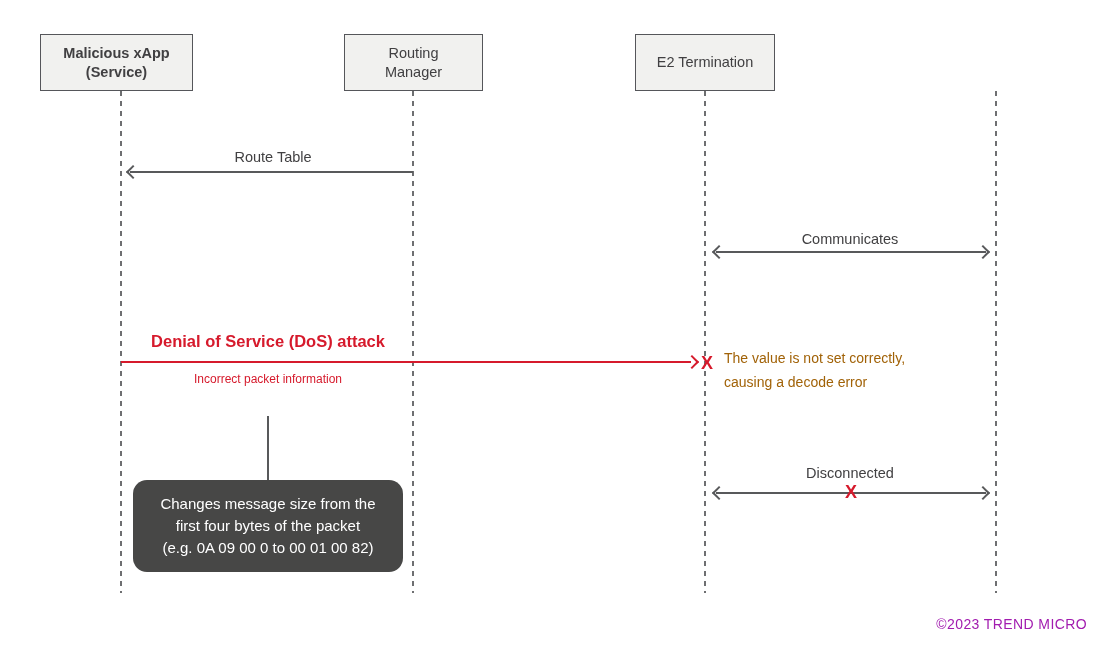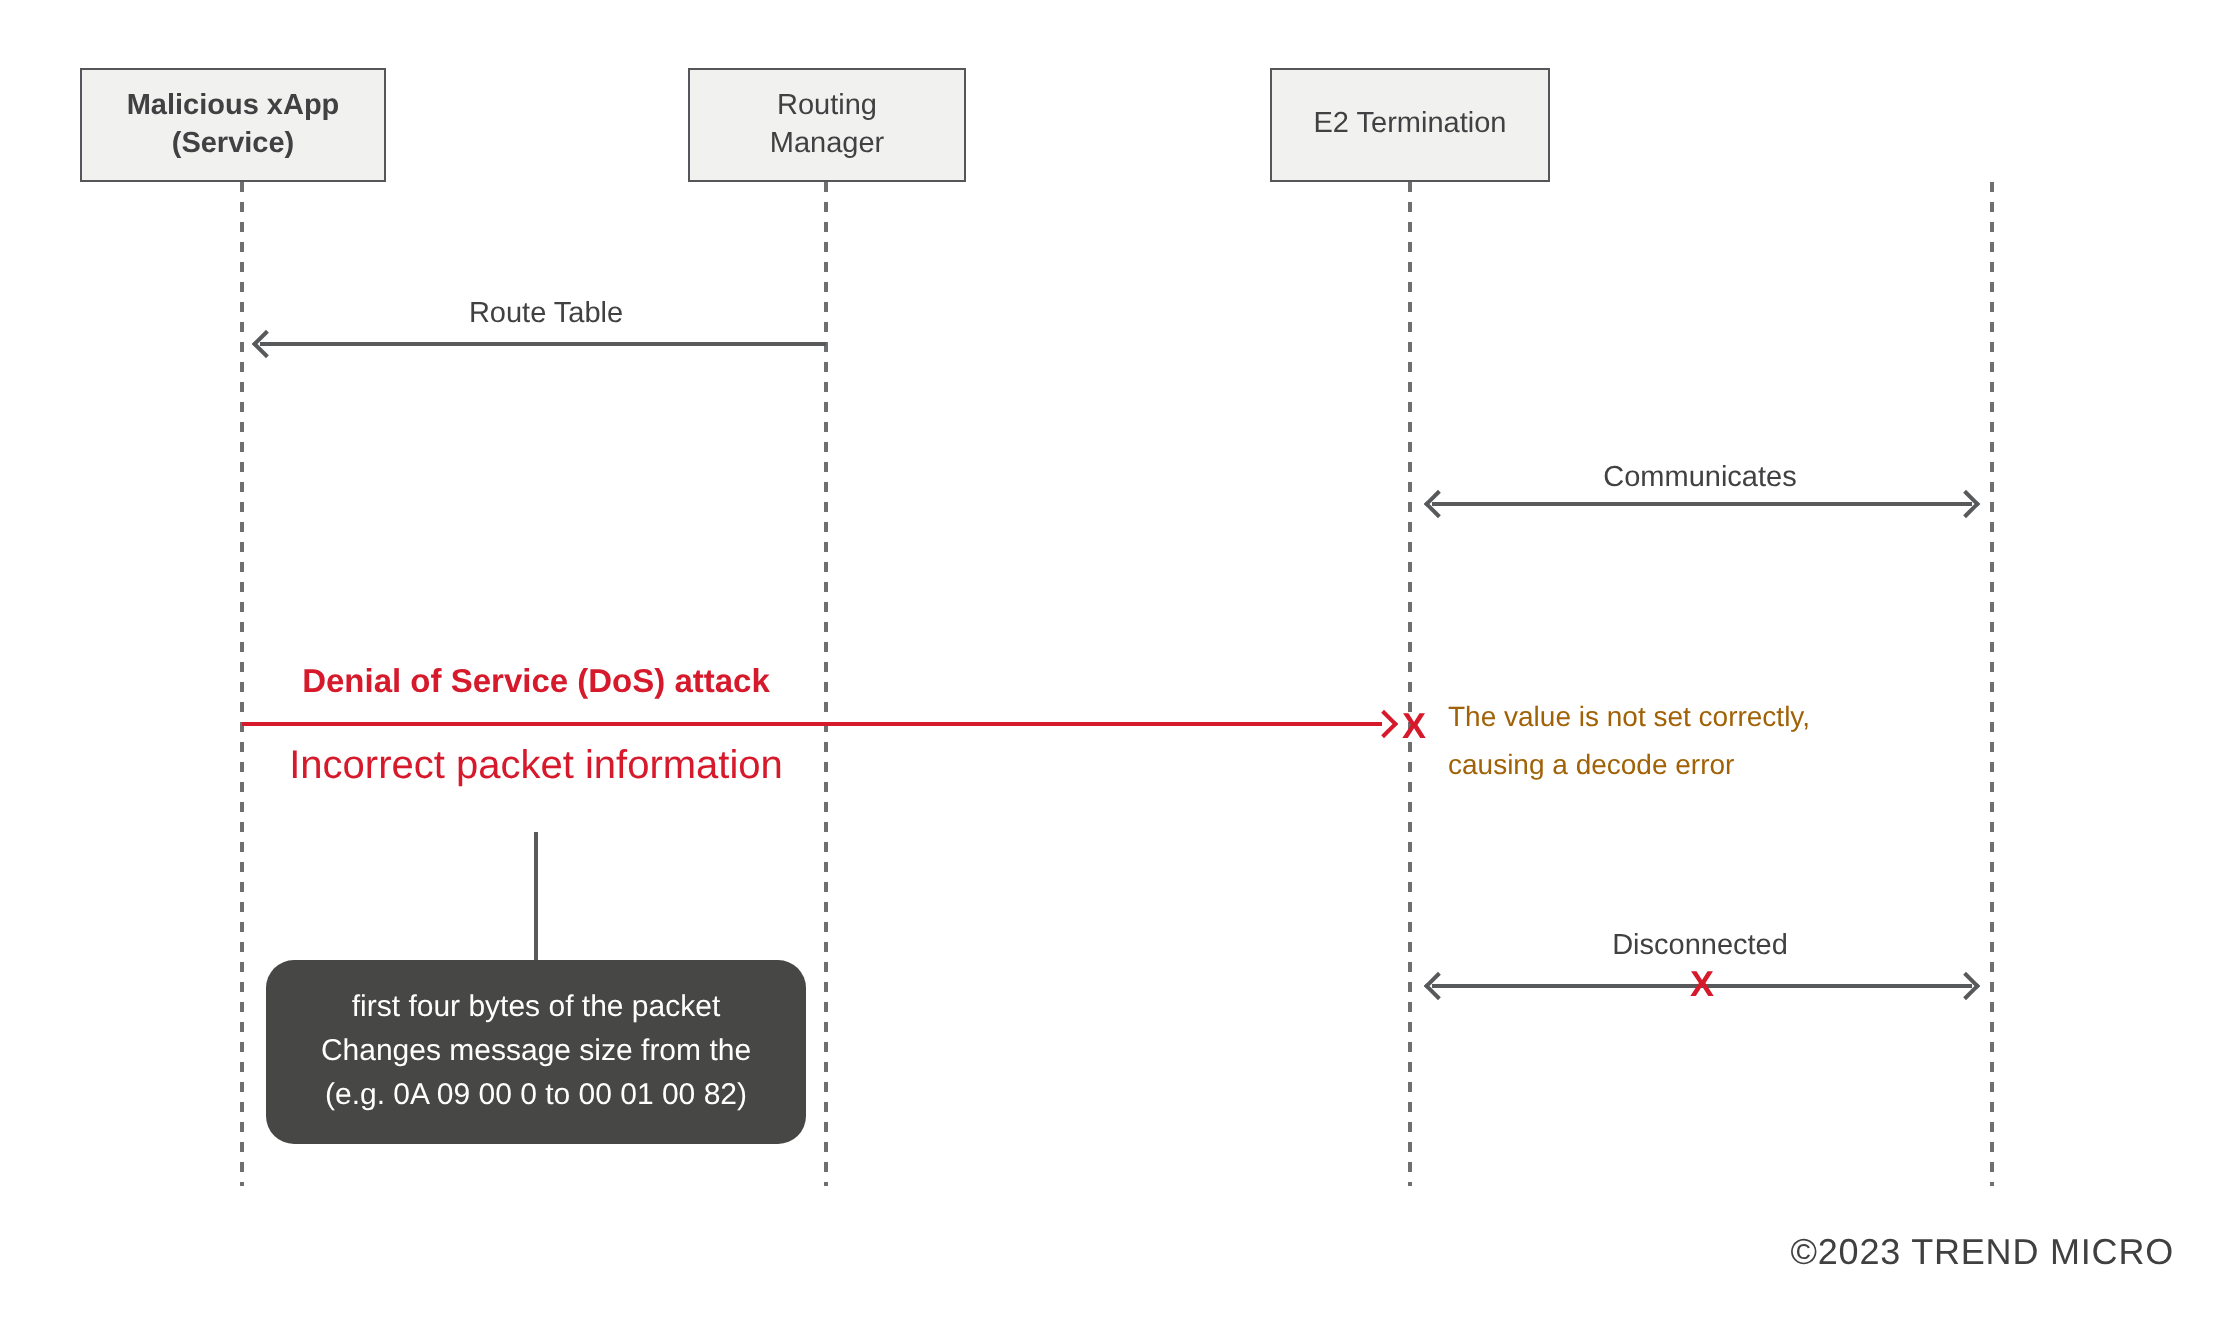--- a/index.html
+++ b/index.html
@@ -23,36 +23,36 @@
   .mline{position:absolute;height:2px;background:#58595b;}
   .mline.red{background:#d61a2c;}
   
   .chev{position:absolute;width:10px;height:10px;transform:rotate(45deg);box-sizing:border-box;}
   .chev.l{border-left:2px solid #58595b;border-bottom:2px solid #58595b;}
   .chev.r{border-right:2px solid #58595b;border-top:2px solid #58595b;}
   .chev.red{border-color:#d61a2c;}
   
   .mlabel{position:absolute;width:220px;text-align:center;font-size:14.5px;color:#414042;}
   .red-title{position:absolute;width:310px;text-align:center;font-size:16.5px;font-weight:bold;color:#d61a2c;}
-  .red-detail{position:absolute;width:310px;text-align:center;font-size:20px;color:#d61a2c;}
+  .red-detail{position:absolute;width:310px;text-align:center;font-size:12px;color:#d61a2c;}
   .red-note{position:absolute;font-size:14px;line-height:24px;color:#a16207;}
   .xmark{
     position:absolute;transform:translate(-50%,-50%);
     font-size:18px;font-weight:800;color:#d61a2c;line-height:1;
   }
   
   .connector{position:absolute;width:1.5px;background:#58595b;}
   .note{
     position:absolute;left:133px;top:480px;width:270px;height:92px;box-sizing:border-box;
     background:#474746;border-radius:14px;color:#ffffff;
     display:flex;flex-direction:column;align-items:center;justify-content:center;
     font-size:15px;line-height:22px;text-align:center;
   }
   .copyright{
-    position:absolute;right:30px;top:616px;font-size:18px;letter-spacing:0.4px;color:#404040;
+    position:absolute;right:30px;top:616px;font-size:14px;letter-spacing:0.4px;color:#a21caf;
   }
 </style>
 </head>
 <body>
 
 <div class="canvas">
 
   <div class="actor" style="left:40px;width:153px;font-weight:bold;">
     <span>Malicious xApp</span>
     <span>(Service)</span>
@@ -92,20 +92,20 @@
 
   <div class="mlabel" style="left:740px;top:465px;">Disconnected</div>
   <div class="mline" style="left:716px;top:492px;width:270px;"></div>
   <div class="chev l" style="left:714px;top:488px;"></div>
   <div class="chev r" style="left:978px;top:488px;"></div>
   <span class="xmark" style="left:851px;top:492px;">X</span>
 
   <div class="connector" style="left:267px;top:416px;height:64px;"></div>
 
   <div class="note">
+    <div>Changes message size from the</div>
     <div>first four bytes of the packet</div>
-    <div>Changes message size from the</div>
     <div>(e.g. 0A 09 00 0 to 00 01 00 82)</div>
   </div>
 
   <div class="copyright">©2023 TREND MICRO</div>
 
 </div>
 
 </body></html>

